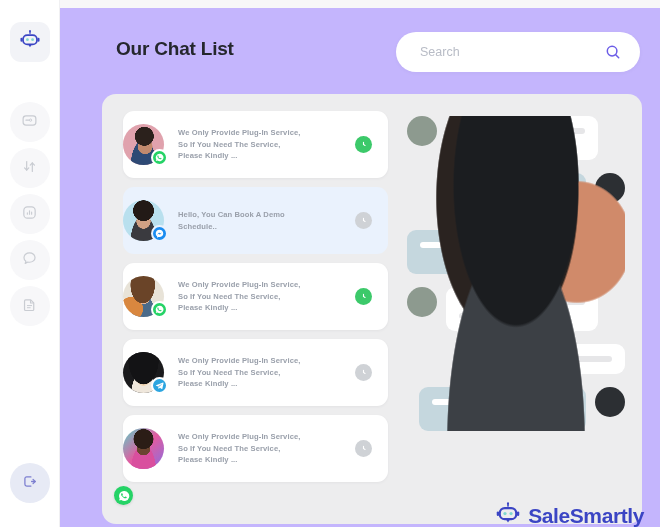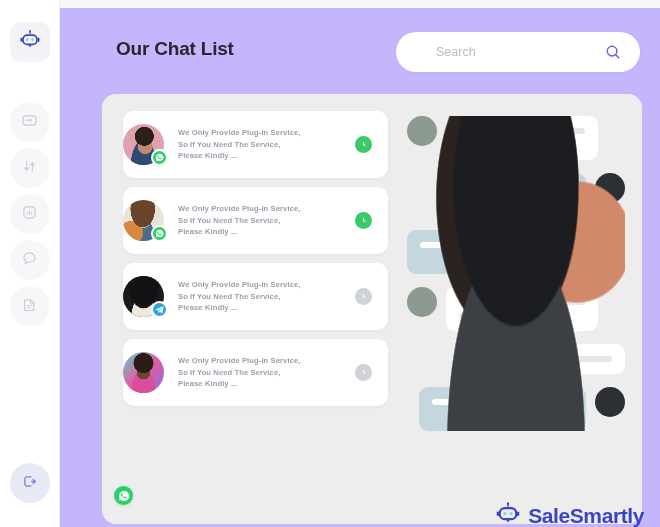--- a/index.html
+++ b/index.html
@@ -87,21 +87,21 @@
     border-radius: 20px;
     display: flex;
     align-items: center;
     box-shadow: 0 1px 4px rgba(30,35,60,0.04);
   }
   .search-input {
     flex: 1;
     border: none;
     outline: none;
     background: transparent;
-    margin-left: 40px;
+    margin-left: 24px;
     font-family: "Liberation Sans", sans-serif;
     font-size: 12.5px;
     color: #6b6f7a;
   }
   .search-input::placeholder { color: #b8bcc6; }
   .search-icon { margin-right: 18px; display: flex; }
 
   
   .panel {
     position: absolute;
@@ -380,20 +380,41 @@
         </div>
         <div class="chat-msg">We Only Provide Plug-In Service, So If You Need The Service, Please Kindly ...</div>
         <div class="clock green">
           <svg width="11" height="11" viewBox="0 0 24 24" fill="none" stroke="#fff" stroke-width="2.4" stroke-linecap="round">
             <circle cx="12" cy="12" r="8.5" stroke-width="0" fill="none"></circle>
               <path d="M12 7.2V12l3.4 2"></path>
           </svg>
         </div>
       </div>
 
+      <div class="chat-card selected">
+        <div class="avatar-wrap">
+          <div class="avatar" style="background:#b9e0ee;">
+            <div class="face" style="background:
+                 radial-gradient(circle at 50% 26%, #221a16 0 28%, transparent 29%),
+                 radial-gradient(ellipse at 50% 52%, #d0a184 0 24%, transparent 25%),
+                 radial-gradient(ellipse at 50% 108%, #3a3a3f 0 45%, transparent 46%);"></div>
+          </div>
+          <div class="badge messenger">
+            <svg width="9" height="9" viewBox="0 0 24 24" fill="#fff">
+              <path d="M12 2C6.3 2 2 6.2 2 11.8c0 3.2 1.4 6 3.7 7.8V23l3.4-1.9c.9.3 1.9.4 2.9.4 5.7 0 10-4.2 10-9.7S17.7 2 12 2zm1 13.1l-2.6-2.7-5 2.7 5.5-5.8 2.6 2.7 4.9-2.7-5.4 5.8z"></path>
+            </svg>
+          </div>
+        </div>
+        <div class="chat-msg">Hello, You Can Book A Demo Schedule..</div>
+        <div class="clock grey">
+          <svg width="11" height="11" viewBox="0 0 24 24" fill="none" stroke="#fff" stroke-width="2.4" stroke-linecap="round">
+            <path d="M12 7.2V12l3.4 2"></path>
+          </svg>
+        </div>
+      </div>
 
       <div class="chat-card">
         <div class="avatar-wrap">
           <div class="avatar" style="background:#e8e3d8;">
             <div class="face" style="background:
                  radial-gradient(ellipse at 48% 22%, #6a4428 0 40%, transparent 41%),
                  radial-gradient(ellipse at 50% 52%, #e8bb9c 0 22%, transparent 23%),
                  radial-gradient(ellipse at 20% 80%, #d9873f 0 25%, transparent 26%),
                  radial-gradient(ellipse at 50% 112%, #4a6b8a 0 42%, transparent 43%);"></div>
           </div>

